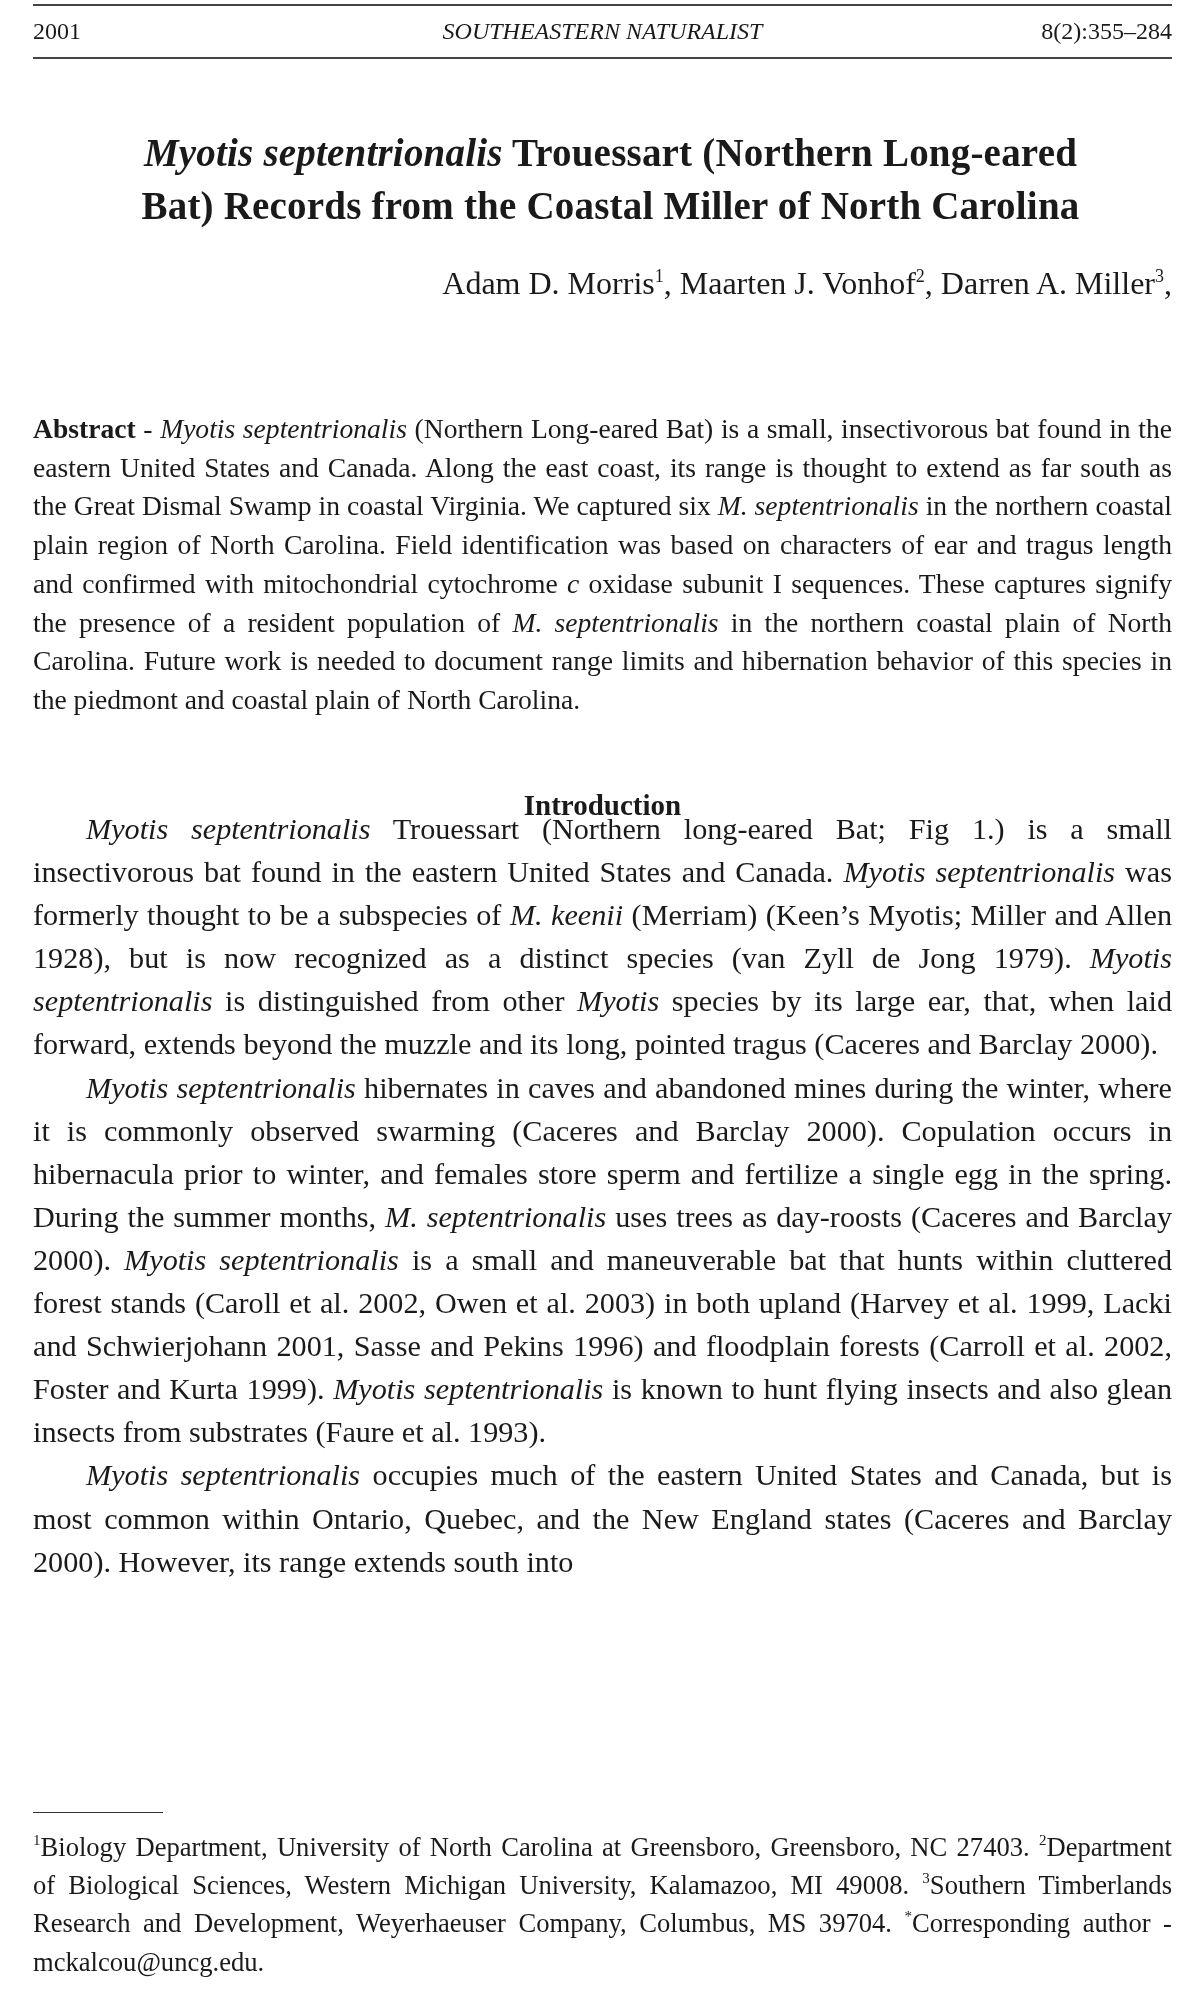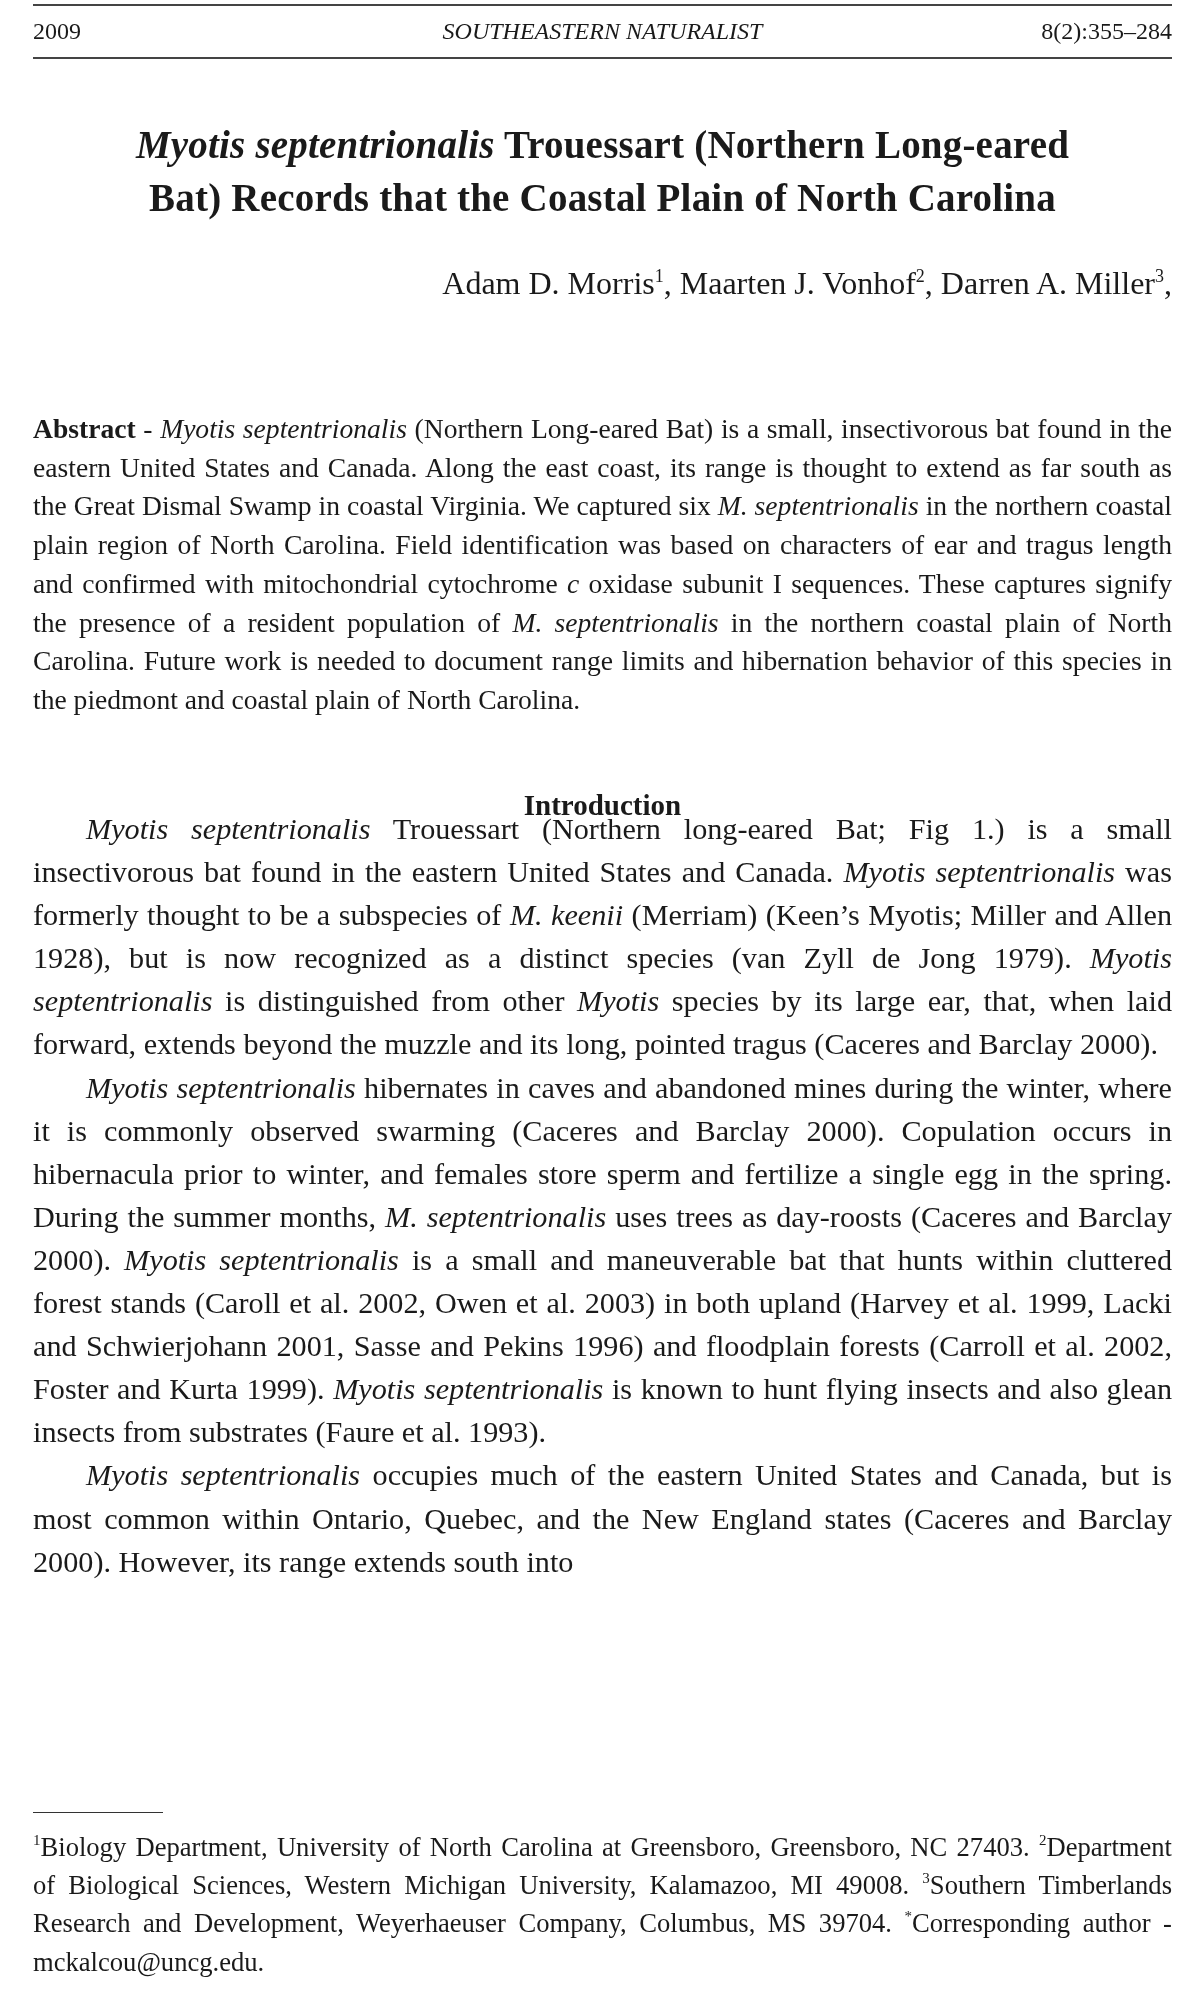--- a/index.html
+++ b/index.html
@@ -46,29 +46,29 @@
     font-size: 26.6px; line-height: 38.2px; text-align: justify;
   }
   .footnotes sup { font-size: 15px; vertical-align: 11px; line-height: 0; }
 </style>
 </head>
 <body>
 
 <div class="page">
   <div class="rule" style="top:4px"></div>
   <div class="running-head">
-    <span class="rh-left">2009</span>
+    <span class="rh-left">2001</span>
     <span class="rh-center">SOUTHEASTERN NATURALIST</span>
     <span class="rh-right">8(2):355–284</span>
   </div>
   <div class="rule" style="top:57px"></div>
 
-  <h1 class="title" style="margin:0">
+  <h1 class="title" style="margin:8px">
     <i>Myotis septentrionalis</i><span> Trouessart (Northern Long-eared</span><br>
-    <span>Bat) Records that the Coastal Plain of North Carolina</span>
+    <span>Bat) Records from the Coastal Miller of North Carolina</span>
   </h1>
 
   <div class="authors">
     <span><span>Adam D. Morris</span><sup>1</sup><span>, </span></span><span><span>Maarten J. Vonhof</span><sup>2</sup><span>, </span></span><span><span>Darren A. Miller</span><sup>3</sup><span>,</span></span><br>
   </div>
 
   <div class="abstract">
     <b>Abstract</b><span> - </span><span id="abstract-body"><i>Myotis septentrionalis</i><span> (Northern Long-eared Bat) is a small, insectivorous bat found in the eastern United States and Canada. Along the east coast, its range is thought to extend as far south as the Great Dismal Swamp in coastal Virginia. We captured six </span><i>M. septentrionalis</i><span> in the northern coastal plain region of North Carolina. Field identification was based on characters of ear and tragus length and confirmed with mitochondrial cytochrome </span><i>c</i><span> oxidase subunit I sequences. These captures signify the presence of a resident population of </span><i>M. septentrionalis</i><span> in the northern coastal plain of North Carolina. Future work is needed to document range limits and hibernation behavior of this species in the piedmont and coastal plain of North Carolina.</span></span>
   </div>
 

